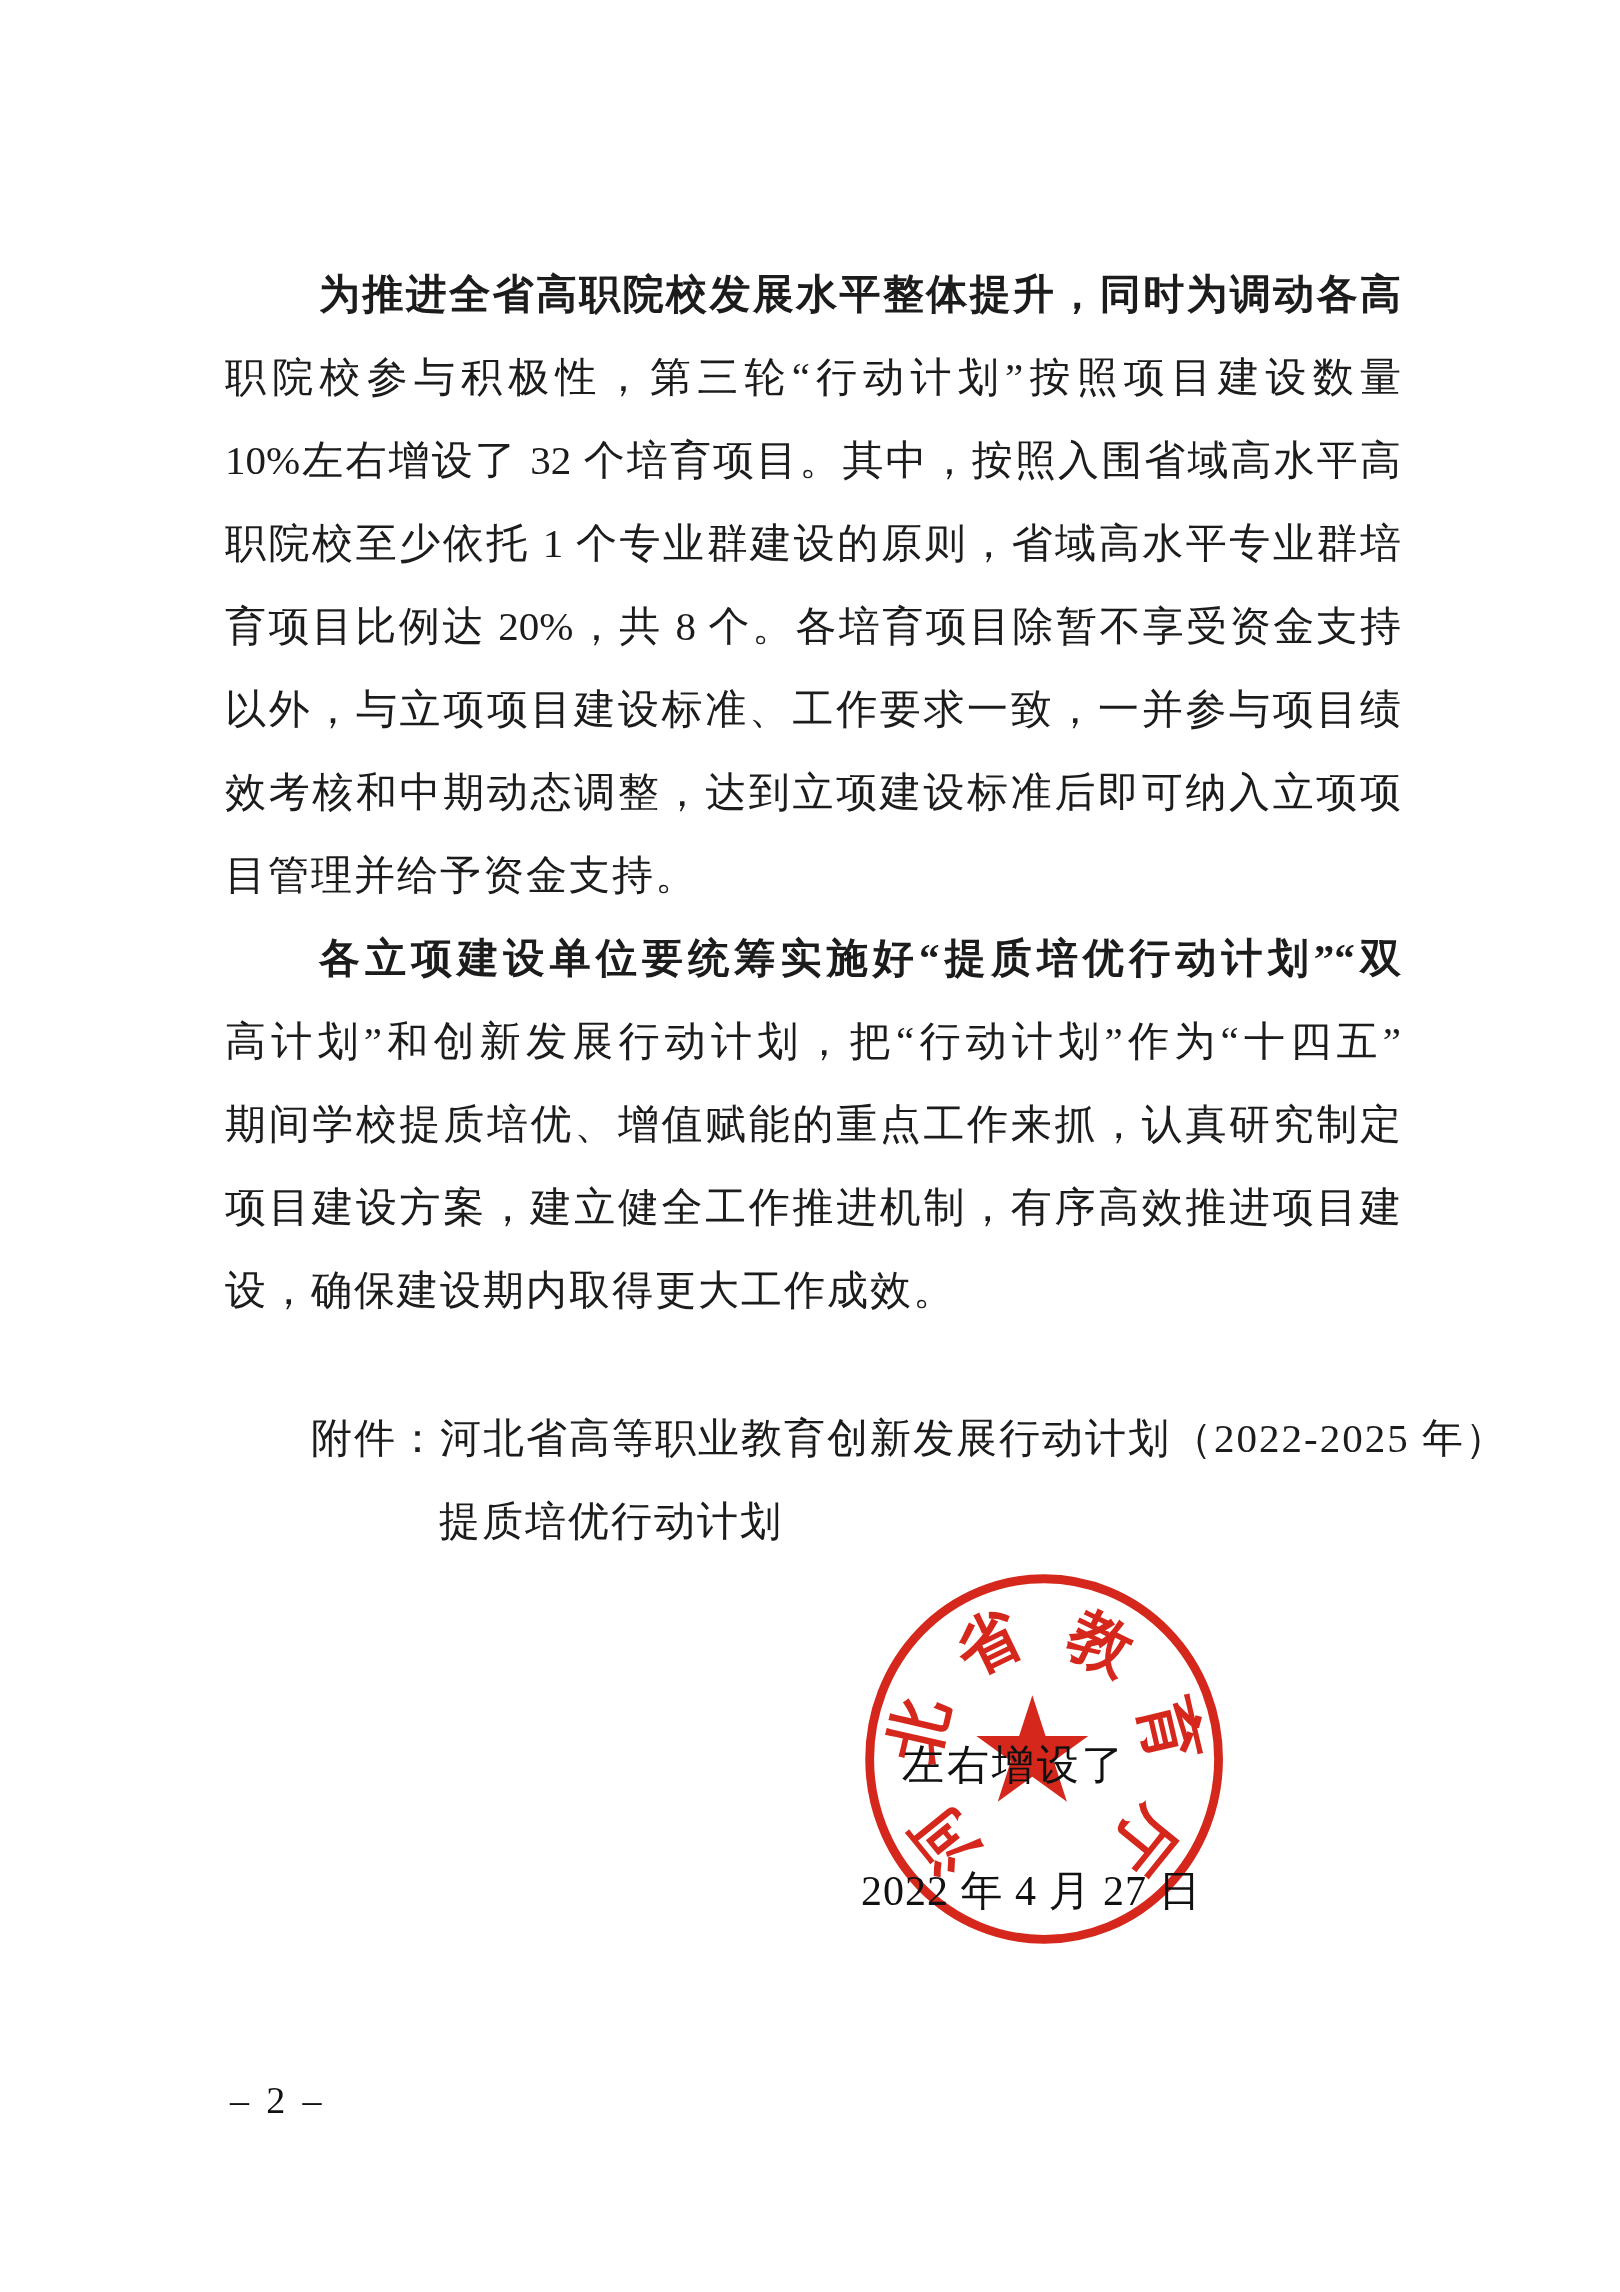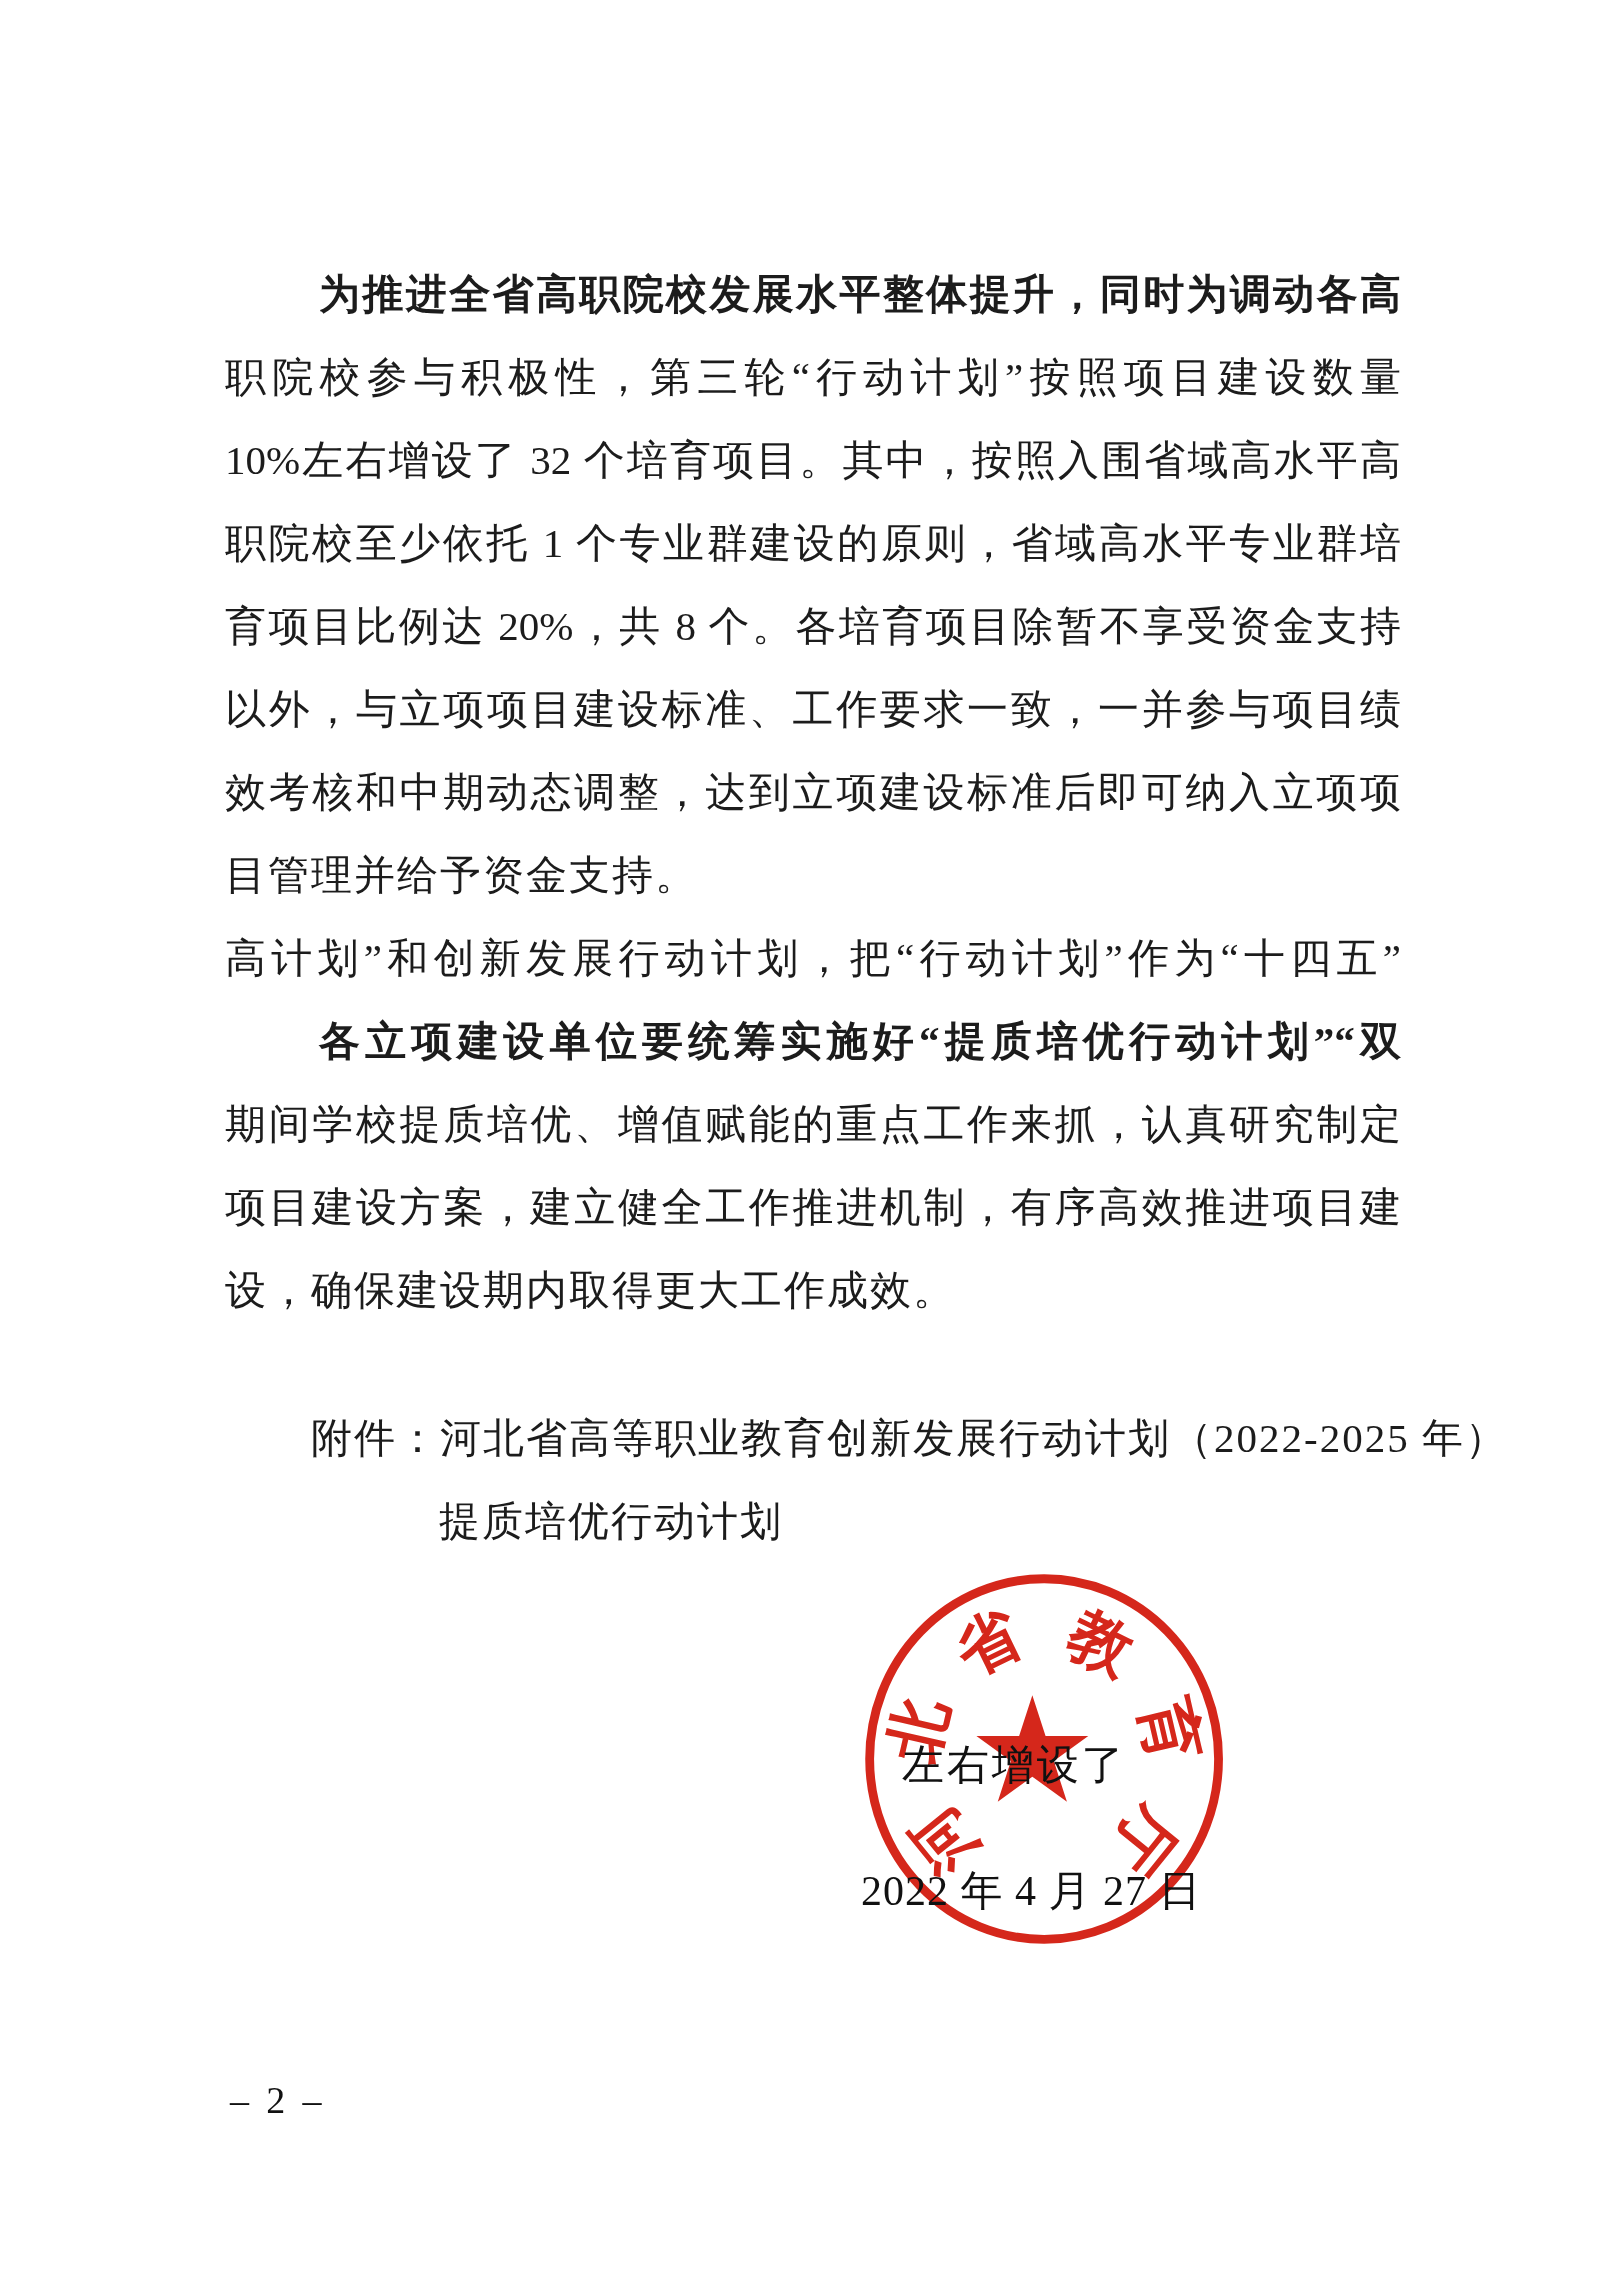--- a/index.html
+++ b/index.html
@@ -72,22 +72,22 @@
 
 <div class="body-block">
   <div class="line just ind">为推进全省高职院校发展水平整体提升，同时为调动各高</div>
   <div class="line just">职院校参与积极性，第三轮“行动计划”按照项目建设数量</div>
   <div class="line just">10%左右增设了 32 个培育项目。其中，按照入围省域高水平高</div>
   <div class="line just">职院校至少依托 1 个专业群建设的原则，省域高水平专业群培</div>
   <div class="line just">育项目比例达 20%，共 8 个。各培育项目除暂不享受资金支持</div>
   <div class="line just">以外，与立项项目建设标准、工作要求一致，一并参与项目绩</div>
   <div class="line just">效考核和中期动态调整，达到立项建设标准后即可纳入立项项</div>
   <div class="line">目管理并给予资金支持。</div>
+  <div class="line just ind">各立项建设单位要统筹实施好“提质培优行动计划”“双</div>
   <div class="line just">高计划”和创新发展行动计划，把“行动计划”作为“十四五”</div>
-  <div class="line just ind">各立项建设单位要统筹实施好“提质培优行动计划”“双</div>
   <div class="line just">期间学校提质培优、增值赋能的重点工作来抓，认真研究制定</div>
   <div class="line just">项目建设方案，建立健全工作推进机制，有序高效推进项目建</div>
   <div class="line">设，确保建设期内取得更大工作成效。</div>
 </div>
 
 <div class="attach-block">
   <div class="attach-line attach-l1">
     <span>附件：</span><span>河北省高等职业教育创新发展行动计划（2022-2025 年）</span>
   </div>
   <div class="attach-line attach-l2">提质培优行动计划</div>

